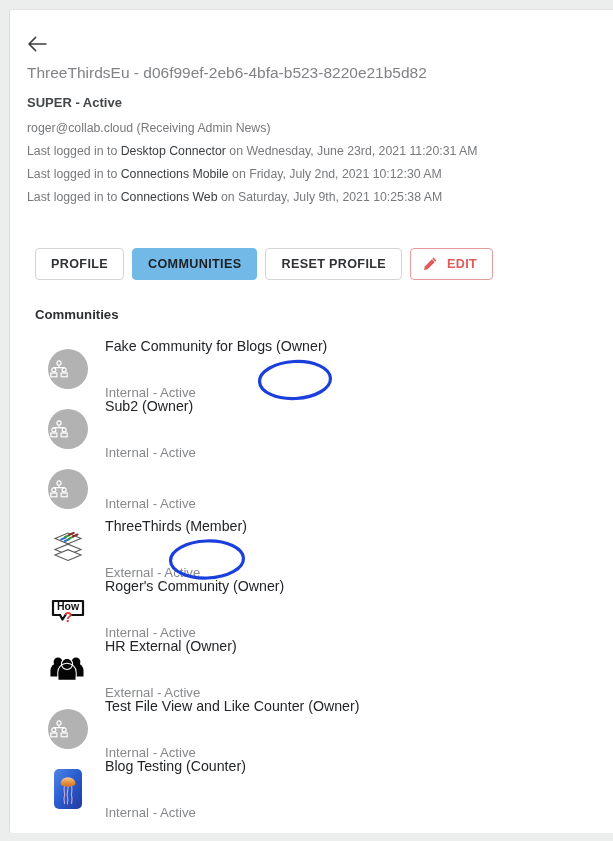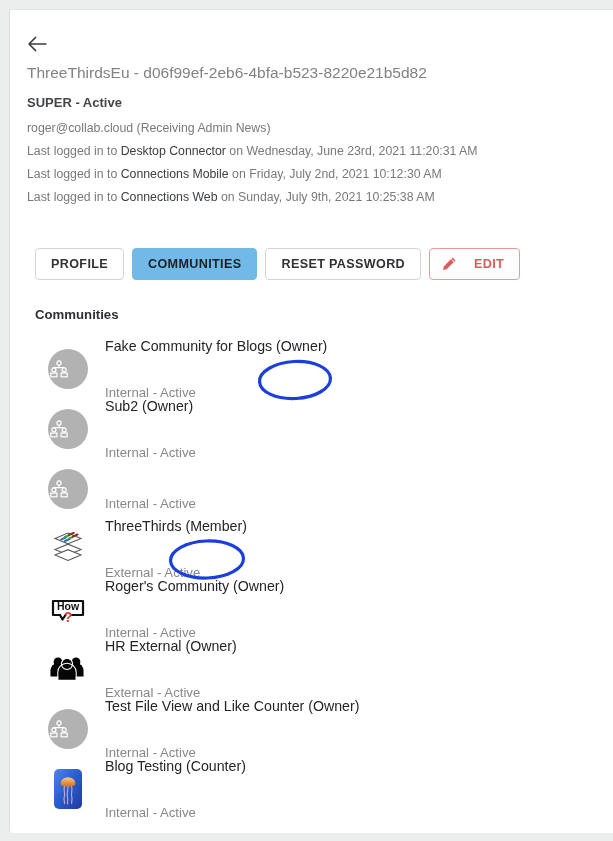--- a/index.html
+++ b/index.html
@@ -99,21 +99,21 @@
   .btn-active {
     border: 1px solid #72b9e8;
     background: #72b9e8;
     color: #1d2023;
     padding: 0 15px;
   }
   .btn-edit {
     border: 1px solid #e79a9a;
     color: #e05a5a;
     padding: 0 15px 0 11px;
-    gap: 17px;
+    gap: 9px;
     text-align: right;
   }
   .pencil { display: block; flex: none; }
 
   
   .section-title {
     margin: 27px 0 0 9px;
     font-size: 13.2px;
     font-weight: 700;
     color: #2e3033;
@@ -177,27 +177,27 @@
       <div class="role-line">SUPER - Active</div>
       <div class="meta-line first">roger@collab.cloud (Receiving Admin News)</div>
 
       <div class="meta-line">
         <span>Last logged in to </span><b>Desktop Connector</b><span> on Wednesday, June 23rd, 2021 11:20:31 AM</span>
       </div>
       <div class="meta-line">
         <span>Last logged in to </span><b>Connections Mobile</b><span> on Friday, July 2nd, 2021 10:12:30 AM</span>
       </div>
       <div class="meta-line">
-        <span>Last logged in to </span><b>Connections Web</b><span> on Sunday, July 9th, 2021 10:25:38 AM</span>
+        <span>Last logged in to </span><b>Connections Web</b><span> on Saturday, July 9th, 2021 10:25:38 AM</span>
       </div>
 
       <div class="btn-row">
         <div class="btn btn-outline">PROFILE</div>
         <div class="btn btn-active">COMMUNITIES</div>
-        <div class="btn btn-outline">RESET PASSWORD</div>
+        <div class="btn btn-outline">RESET PROFILE</div>
         <div class="btn btn-edit">
           <svg class="pencil" width="16" height="16" viewBox="0 0 16 16" aria-hidden="true">
             <path d="M11.6 1.6 L14.4 4.4 L5.6 13.2 L2 14 L2.8 10.4 Z" fill="#e05a5a"></path>
             <path d="M10.2 3 L13 5.8" stroke="#ffffff" stroke-width="1" fill="none"></path>
           </svg>
           <span>EDIT</span>
         </div>
       </div>
 
       <div class="section-title">Communities</div>

